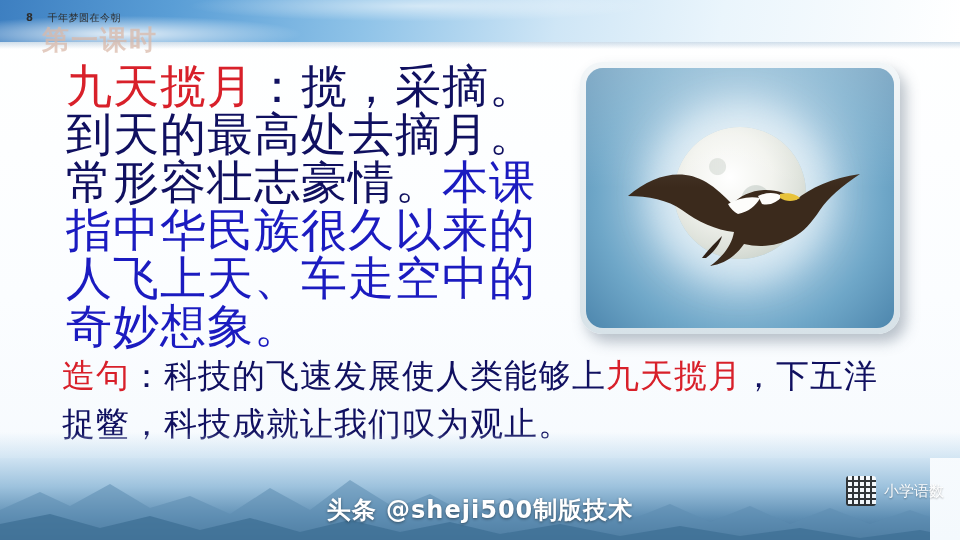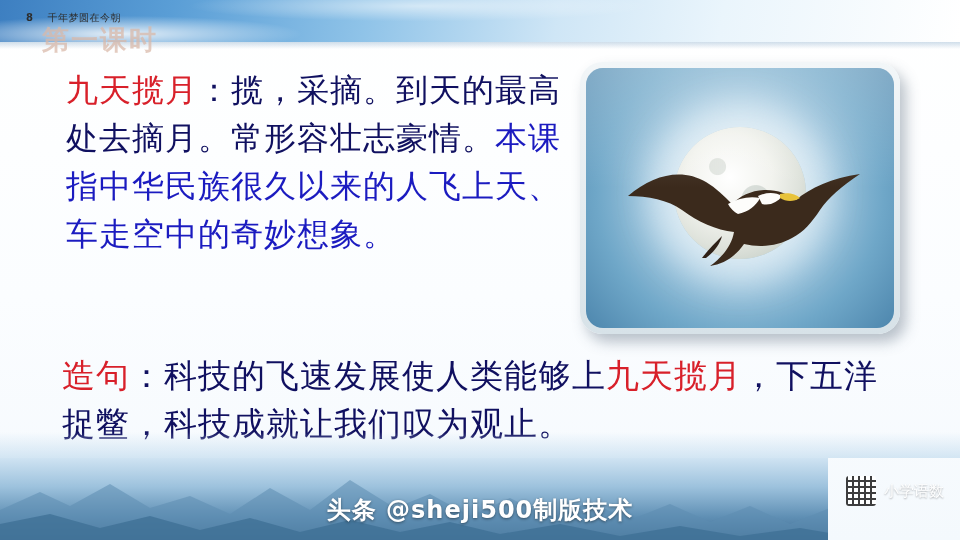--- a/index.html
+++ b/index.html
@@ -44,22 +44,22 @@
     position:absolute;left:42px;top:22px;z-index:4;
     font-size:27px;color:#d9b8a8;opacity:.72;
     font-family:Liberation Sans, sans-serif;
     font-weight:bold;letter-spacing:2px;
     white-space:nowrap;
   }
 
   
   .para1{
     position:absolute;left:66px;top:66px;width:512px;
-    font-family:Liberation Sans, sans-serif;
-    font-size:32px;line-height:48px;letter-spacing:1px;
+    font-family:Liberation Mono, monospace;
+    font-size:46px;line-height:48px;letter-spacing:1px;
     color:#12127a;
   }
   .para1 .hl{color:#d8202a;}
   .para1 .blue{color:#1b1bc0;}
   .para1 .dark{color:#101060;}
 
   .para2{
     position:absolute;left:62px;top:352px;width:836px;
     font-family:"DejaVu Sans","Liberation Sans",sans-serif;
     font-size:33px;line-height:48px;letter-spacing:1px;
@@ -99,21 +99,21 @@
     position:absolute;left:34px;top:66px;width:252px;height:140px;
   }
   .photo-gloss{
     position:absolute;left:0;top:0;width:100%;height:46%;
     background:linear-gradient(180deg, rgba(255,255,255,.28), rgba(255,255,255,0));
     pointer-events:none;
   }
 
   
   .bottom{
-    position:absolute;left:0;bottom:0;width:828px;height:82px;overflow:hidden;
+    position:absolute;left:0;bottom:0;width:930px;height:82px;overflow:hidden;
     background:linear-gradient(180deg,#cfe3f2 0%, #9dc2dd 35%, #5f8fb4 72%, #3f6d92 100%);
   }
   .bottom-fade{
     position:absolute;left:0;bottom:82px;width:960px;height:26px;
     background:linear-gradient(180deg, rgba(207,227,242,0), rgba(207,227,242,.9));
   }
   .watermark-center{
     position:absolute;left:0;bottom:14px;width:960px;text-align:center;
     font-family:"DejaVu Sans","Liberation Sans",sans-serif;
     font-size:24px;font-weight:bold;color:#ffffff;

